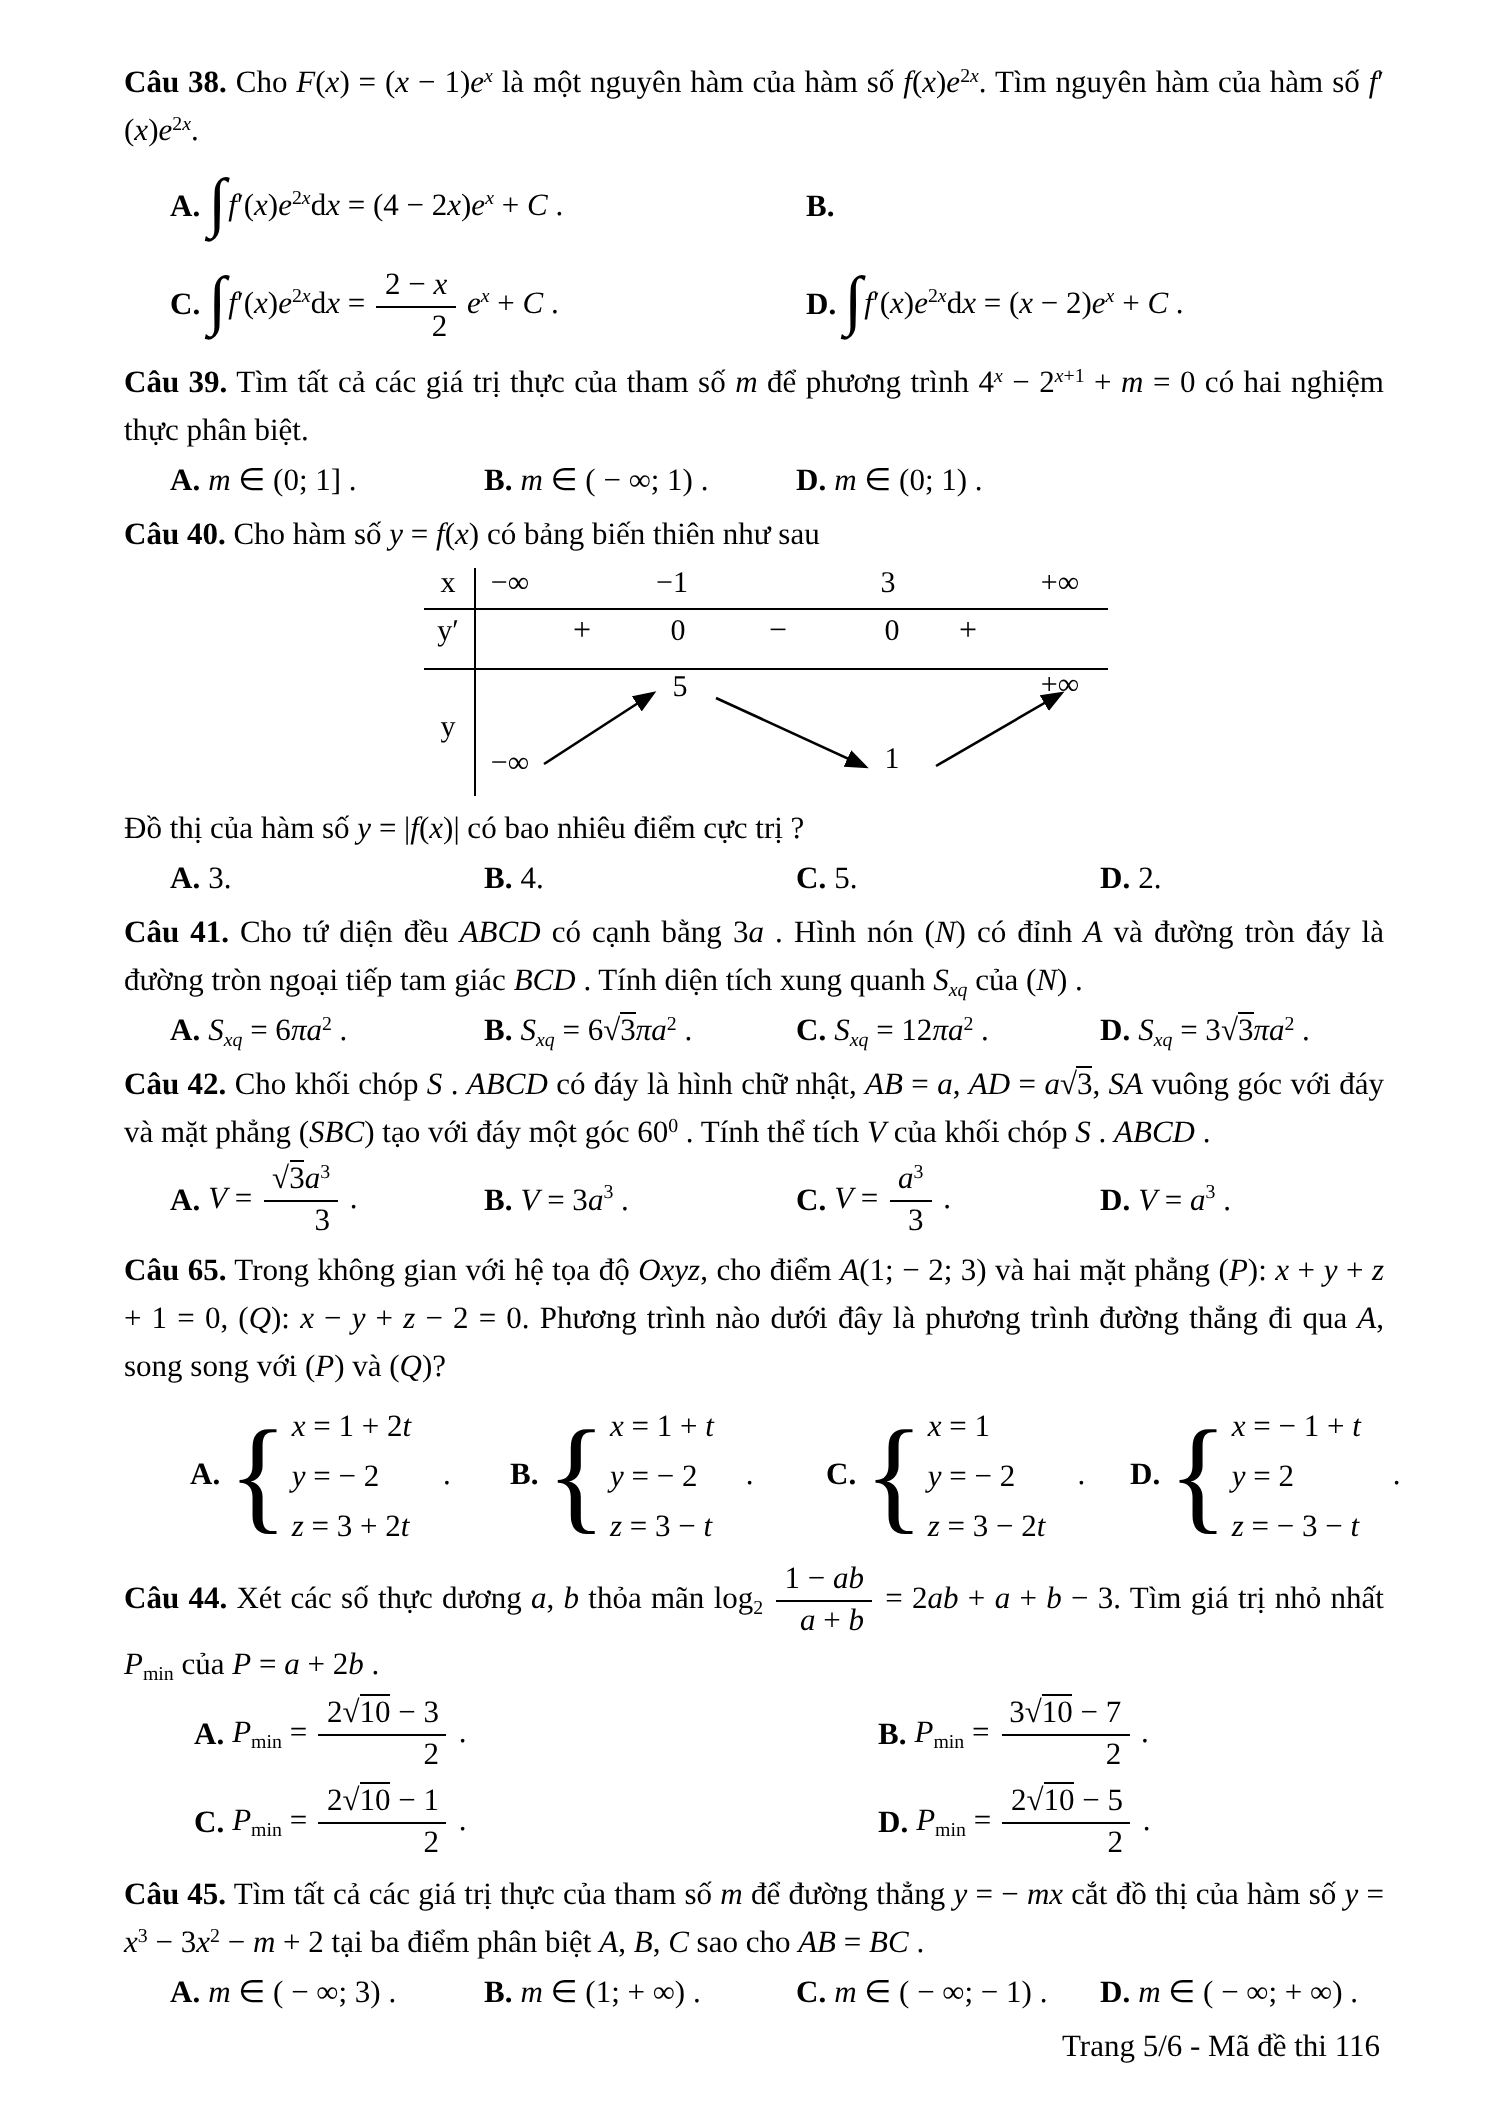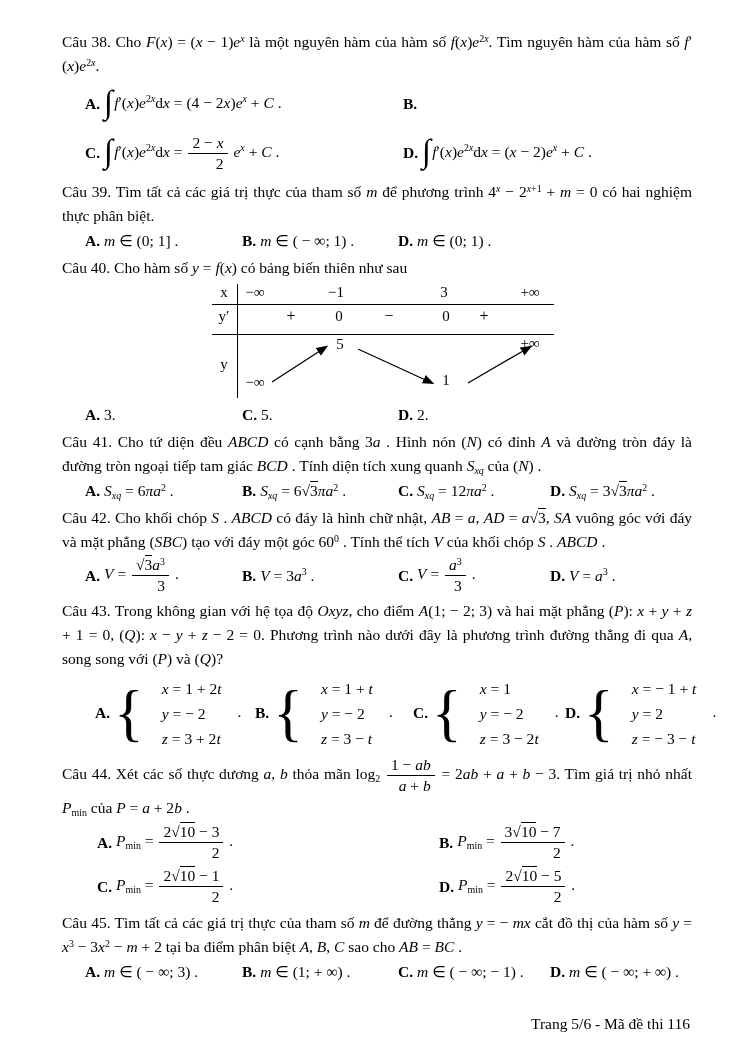--- a/index.html
+++ b/index.html
@@ -3,21 +3,21 @@
 <meta charset="utf-8">
 <style>
   html,body { margin:0; padding:0; background:#e8e8e8; }
   .page {
     width:750px; height:1061px; margin:0 auto; background:#ffffff;
     box-sizing:border-box; padding:30px 58px 0 62px; position:relative;
     font-family:"Liberation Serif", serif; font-size:15.5px; color:#000;
     overflow:hidden;
   }
   i { font-style:italic; }
-  b { font-weight:normal; }
+  b { font-weight:bold; }
   .stem { margin:0 0 1px 0; text-align:justify; line-height:24px; }
   sup { font-size:64%; vertical-align:baseline; position:relative; top:-0.55em; line-height:0; }
   sub { font-size:64%; vertical-align:baseline; position:relative; top:0.3em; line-height:0; }
 
   .opts { display:grid; padding-left:23px; line-height:24px; margin:1px 0 3px 0; }
   .g4   { grid-template-columns:157px 156px 152px auto; }
   .g4c  { grid-template-columns:160px 158px 152px auto; padding-left:33px; margin-top:3px; }
   .g2   { grid-template-columns:318px auto; row-gap:5px; margin:4px 0 5px 0; }
   .g2b  { grid-template-columns:342px auto; padding-left:35px; row-gap:3px; margin:2px 0 4px 0; }
   .opt  { white-space:nowrap; }
@@ -26,21 +26,21 @@
 
   .int { font-size:33px; font-weight:300; vertical-align:middle; line-height:44px; display:inline-block; margin-right:1px; position:relative; top:-2px; }
   .fr { display:inline-block; vertical-align:middle; text-align:right; margin:1px 2px; line-height:18px; }
   .fr .nu { display:block; border-bottom:1.3px solid #000; padding:0 4px 1px 4px; }
   .fr .de { display:block; padding:1px 4px 0 4px; }
   .sq { white-space:nowrap; }
   .sq .ov { border-top:1.3px solid #000; padding-top:0px; }
 
   .cases { display:inline-flex; align-items:center; vertical-align:middle; }
   .cases .brace { font-size:62px; font-weight:300; line-height:78px; transform:scaleY(1.02); margin-right:2px; }
-  .cases .cl { display:inline-flex; flex-direction:column;margin-left:16px; }
+  .cases .cl { display:inline-flex; flex-direction:column; }
   .cases .cl span { line-height:25px; }
   .cdot { margin-left:16px; }
 
   
   .vt { position:relative; width:342px; height:114px; margin:4px 0 5px 150px; font-size:15px; }
   .vt .hl { position:absolute; left:0; width:342px; height:1.4px; background:#000; }
   .vt .vl { position:absolute; left:25px; top:0; width:1.4px; height:114px; background:#000; }
   .vt .cell { position:absolute; transform:translateX(-50%); white-space:nowrap; }
   .vt .sign { font-size:16px; }
   .vt svg { position:absolute; left:26px; top:51px; }
@@ -115,22 +115,24 @@
           <marker id="ah" markerWidth="9" markerHeight="8" refX="7" refY="3.5" orient="auto">
             <path d="M0,0 L9,3.5 L0,7 z" fill="#000"></path>
           </marker>
         </defs>
         <line x1="34" y1="47" x2="88" y2="12" stroke="#000" stroke-width="1.3" marker-end="url(#ah)"></line>
         <line x1="120" y1="14" x2="194" y2="48" stroke="#000" stroke-width="1.3" marker-end="url(#ah)"></line>
         <line x1="230" y1="48" x2="292" y2="12" stroke="#000" stroke-width="1.3" marker-end="url(#ah)"></line>
       </svg>
     </div>
 
+    <p class="stem">Đồ thị của hàm số <i>y</i> = |<i>f</i>(<i>x</i>)| có bao nhiêu điểm cực trị ?</p>
     <div class="opts g4">
       <div class="opt"><b class="ol">A.</b><span>3.</span></div>
+      <div class="opt"><b class="ol">B.</b><span>4.</span></div>
       <div class="opt"><b class="ol">C.</b><span>5.</span></div>
       <div class="opt"><b class="ol">D.</b><span>2.</span></div>
     </div>
   </section>
 
   <section>
     <p class="stem"><b>Câu 41.</b> Cho tứ diện đều <i>ABCD</i> có cạnh bằng 3<i>a</i> .  Hình nón (<i>N</i>) có đỉnh <i>A</i> và đường tròn đáy là đường tròn ngoại tiếp tam giác <i>BCD</i> .  Tính diện tích xung quanh <i>S</i><sub><i>xq</i></sub> của (<i>N</i>) .</p>
     <div class="opts g4">
       <div class="opt"><b class="ol">A.</b><span><i>S</i><sub><i>xq</i></sub> = 6<i>πa</i><sup>2</sup> .</span></div>
       <div class="opt"><b class="ol">B.</b><span><i>S</i><sub><i>xq</i></sub> = 6<span class="sq">√<span class="ov">3</span></span><i>πa</i><sup>2</sup> .</span></div>
@@ -155,21 +157,21 @@
           <span><i>V</i> = <span class="fr"><span class="nu"><i>a</i><sup>3</sup></span><span class="de">3</span></span> .</span>
         </div>
       <div class="opt ctr">
           <b class="ol">D.</b>
           <span><i>V</i> = <i>a</i><sup>3</sup> .</span>
         </div>
     </div>
   </section>
 
   <section>
-    <p class="stem"><b>Câu 43.</b> Trong không gian với hệ tọa độ <i>Oxyz</i>,  cho điểm <i>A</i>(1; − 2; 3)  và hai mặt phẳng (<i>P</i>): <i>x</i> + <i>y</i> + <i>z</i> + 1 = 0,  (<i>Q</i>): <i>x</i> − <i>y</i> + <i>z</i> − 2 = 0. Phương trình nào dưới đây là phương trình đường thẳng đi qua  <i>A</i>, song song với (<i>P</i>) và (<i>Q</i>)?</p>
+    <p class="stem"><b>Câu 65.</b> Trong không gian với hệ tọa độ <i>Oxyz</i>,  cho điểm <i>A</i>(1; − 2; 3)  và hai mặt phẳng (<i>P</i>): <i>x</i> + <i>y</i> + <i>z</i> + 1 = 0,  (<i>Q</i>): <i>x</i> − <i>y</i> + <i>z</i> − 2 = 0. Phương trình nào dưới đây là phương trình đường thẳng đi qua  <i>A</i>, song song với (<i>P</i>) và (<i>Q</i>)?</p>
     <div class="opts g4c">
       <div class="opt ctr">
           <b class="ol">A.</b>
           <span><span class="cases">
               <span class="brace">{</span>
               <span class="cl">
                 <span><i>x</i> = 1 + 2<i>t</i></span>
                 <span><i>y</i> = − 2</span>
                 <span><i>z</i> = 3 + 2<i>t</i></span>
               </span>

